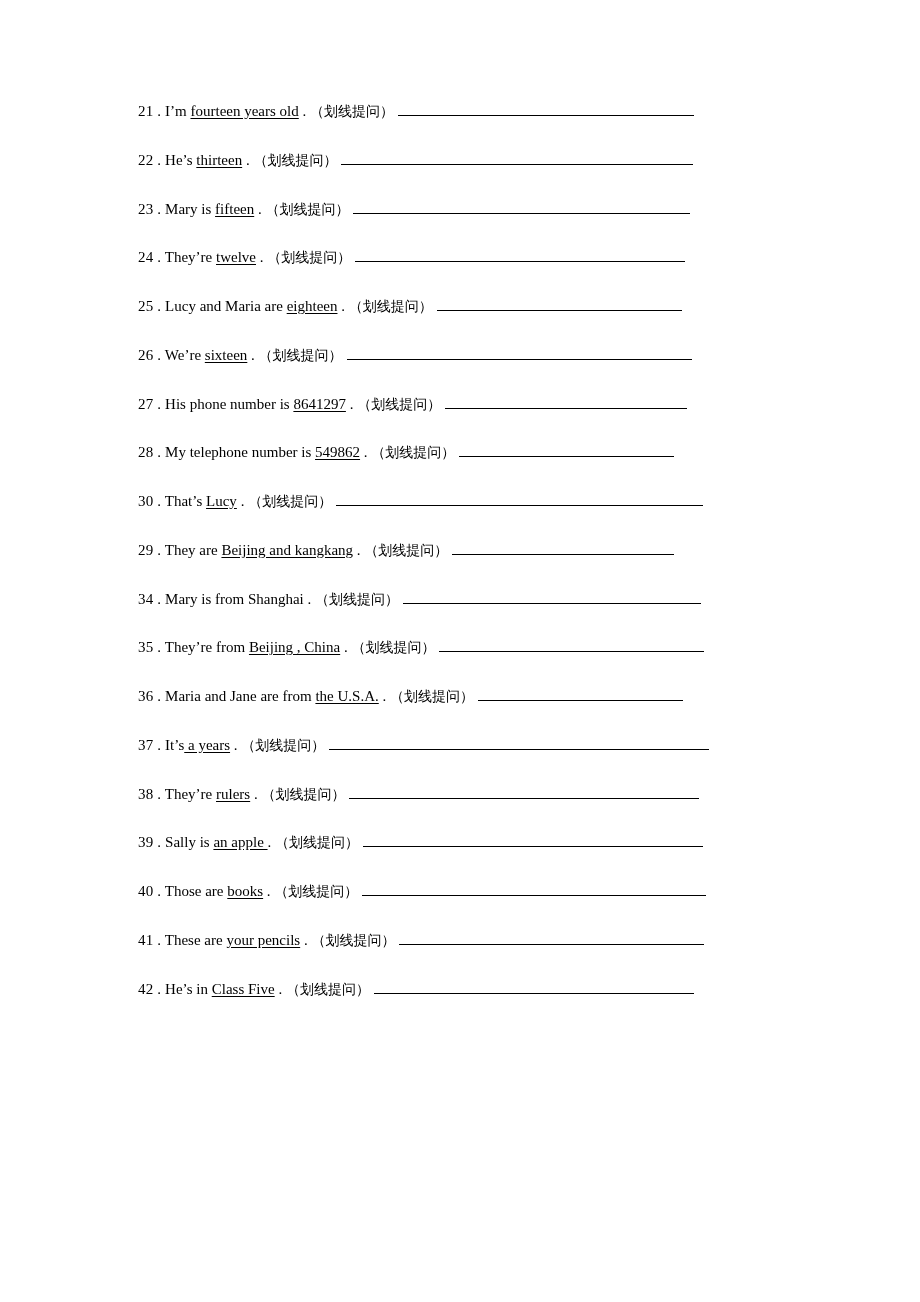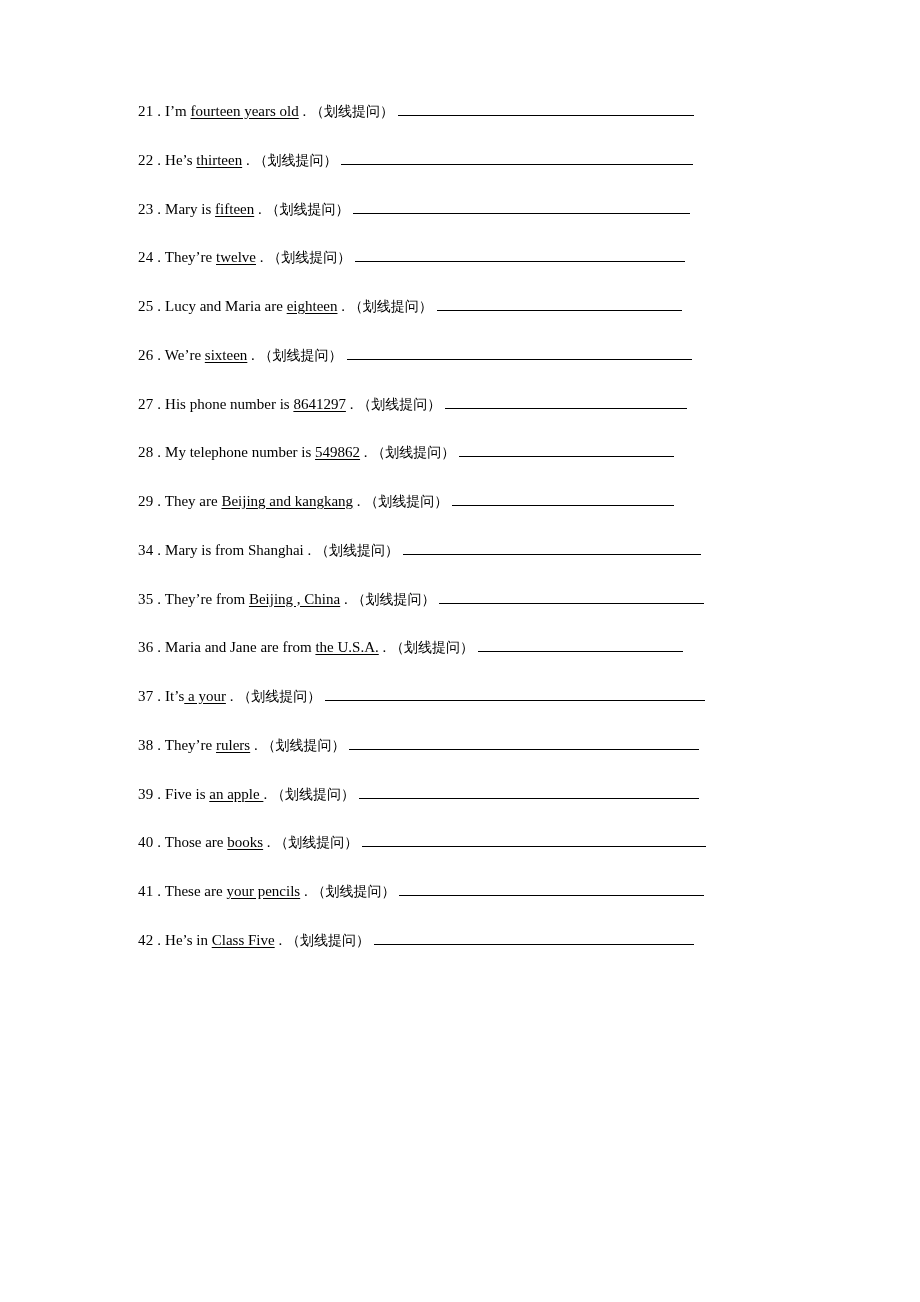--- a/index.html
+++ b/index.html
@@ -53,23 +53,24 @@
 
 <div id="sheet">
     <div class="exercise-item"><span class="item-number">21 .</span> <span class="sentence-text">I’m </span><span class="underlined">fourteen years old</span><span class="sentence-text"> .</span>&nbsp;<span class="prompt-cn">（划线提问）</span><span class="answer-blank" style="width: 296px;"></span></div>
     <div class="exercise-item"><span class="item-number">22 .</span> <span class="sentence-text">He’s </span><span class="underlined">thirteen</span><span class="sentence-text"> .</span>&nbsp;<span class="prompt-cn">（划线提问）</span><span class="answer-blank" style="width: 352px;"></span></div>
     <div class="exercise-item"><span class="item-number">23 .</span> <span class="sentence-text">Mary is </span><span class="underlined">fifteen</span><span class="sentence-text"> .</span>&nbsp;<span class="prompt-cn">（划线提问）</span><span class="answer-blank" style="width: 337px;"></span></div>
     <div class="exercise-item"><span class="item-number">24 .</span> <span class="sentence-text">They’re </span><span class="underlined">twelve</span><span class="sentence-text"> .</span>&nbsp;<span class="prompt-cn">（划线提问）</span><span class="answer-blank" style="width: 330px;"></span></div>
     <div class="exercise-item"><span class="item-number">25 .</span> <span class="sentence-text">Lucy and Maria are </span><span class="underlined">eighteen</span><span class="sentence-text"> .</span>&nbsp;<span class="prompt-cn">（划线提问）</span><span class="answer-blank" style="width: 245px;"></span></div>
     <div class="exercise-item"><span class="item-number">26 .</span> <span class="sentence-text">We’re </span><span class="underlined">sixteen</span><span class="sentence-text"> .</span>&nbsp;<span class="prompt-cn">（划线提问）</span><span class="answer-blank" style="width: 345px;"></span></div>
     <div class="exercise-item"><span class="item-number">27 .</span> <span class="sentence-text">His phone number is </span><span class="underlined">8641297</span><span class="sentence-text"> .</span>&nbsp;<span class="prompt-cn">（划线提问）</span><span class="answer-blank" style="width: 242px;"></span></div>
     <div class="exercise-item"><span class="item-number">28 .</span> <span class="sentence-text">My telephone number is </span><span class="underlined">549862</span><span class="sentence-text"> .</span>&nbsp;<span class="prompt-cn">（划线提问）</span><span class="answer-blank" style="width: 215px;"></span></div>
+    <div class="exercise-item"><span class="item-number">30 .</span> <span class="sentence-text">That’s </span><span class="underlined">Lucy</span><span class="sentence-text"> .</span>&nbsp;<span class="prompt-cn">（划线提问）</span><span class="answer-blank" style="width: 367px;"></span></div>
     <div class="exercise-item"><span class="item-number">29 .</span> <span class="sentence-text">They are </span><span class="underlined">Beijing and kangkang</span><span class="sentence-text"> .</span>&nbsp;<span class="prompt-cn">（划线提问）</span><span class="answer-blank" style="width: 222px;"></span></div>
     <div class="exercise-item"><span class="item-number">34 .</span> <span class="sentence-text">Mary is from Shanghai .</span>&nbsp;<span class="prompt-cn">（划线提问）</span><span class="answer-blank" style="width: 298px;"></span></div>
     <div class="exercise-item"><span class="item-number">35 .</span> <span class="sentence-text">They’re from </span><span class="underlined">Beijing , China</span><span class="sentence-text"> .</span>&nbsp;<span class="prompt-cn">（划线提问）</span><span class="answer-blank" style="width: 265px;"></span></div>
     <div class="exercise-item"><span class="item-number">36 .</span> <span class="sentence-text">Maria and Jane are from </span><span class="underlined">the U.S.A.</span><span class="sentence-text"> .</span>&nbsp;<span class="prompt-cn">（划线提问）</span><span class="answer-blank" style="width: 205px;"></span></div>
-    <div class="exercise-item"><span class="item-number">37 .</span> <span class="sentence-text">It’s</span><span class="underlined"> a your</span><span class="sentence-text"> .</span>&nbsp;<span class="prompt-cn">（划线提问）</span><span class="answer-blank" style="width: 380px;"></span></div>
+    <div class="exercise-item"><span class="item-number">37 .</span> <span class="sentence-text">It’s</span><span class="underlined"> a years</span><span class="sentence-text"> .</span>&nbsp;<span class="prompt-cn">（划线提问）</span><span class="answer-blank" style="width: 380px;"></span></div>
     <div class="exercise-item"><span class="item-number">38 .</span> <span class="sentence-text">They’re </span><span class="underlined">rulers</span><span class="sentence-text"> .</span>&nbsp;<span class="prompt-cn">（划线提问）</span><span class="answer-blank" style="width: 350px;"></span></div>
-    <div class="exercise-item"><span class="item-number">39 .</span> <span class="sentence-text">Five is </span><span class="underlined">an apple </span><span class="sentence-text"> .</span>&nbsp;<span class="prompt-cn">（划线提问）</span><span class="answer-blank" style="width: 340px;"></span></div>
+    <div class="exercise-item"><span class="item-number">39 .</span> <span class="sentence-text">Sally is </span><span class="underlined">an apple </span><span class="sentence-text"> .</span>&nbsp;<span class="prompt-cn">（划线提问）</span><span class="answer-blank" style="width: 340px;"></span></div>
     <div class="exercise-item"><span class="item-number">40 .</span> <span class="sentence-text">Those are </span><span class="underlined">books</span><span class="sentence-text"> .</span>&nbsp;<span class="prompt-cn">（划线提问）</span><span class="answer-blank" style="width: 344px;"></span></div>
     <div class="exercise-item"><span class="item-number">41 .</span> <span class="sentence-text">These are </span><span class="underlined">your pencils</span><span class="sentence-text"> .</span>&nbsp;<span class="prompt-cn">（划线提问）</span><span class="answer-blank" style="width: 305px;"></span></div>
     <div class="exercise-item"><span class="item-number">42 .</span> <span class="sentence-text">He’s in </span><span class="underlined">Class Five</span><span class="sentence-text"> .</span>&nbsp;<span class="prompt-cn">（划线提问）</span><span class="answer-blank" style="width: 320px;"></span></div>
   </div>
 
 </body></html>

